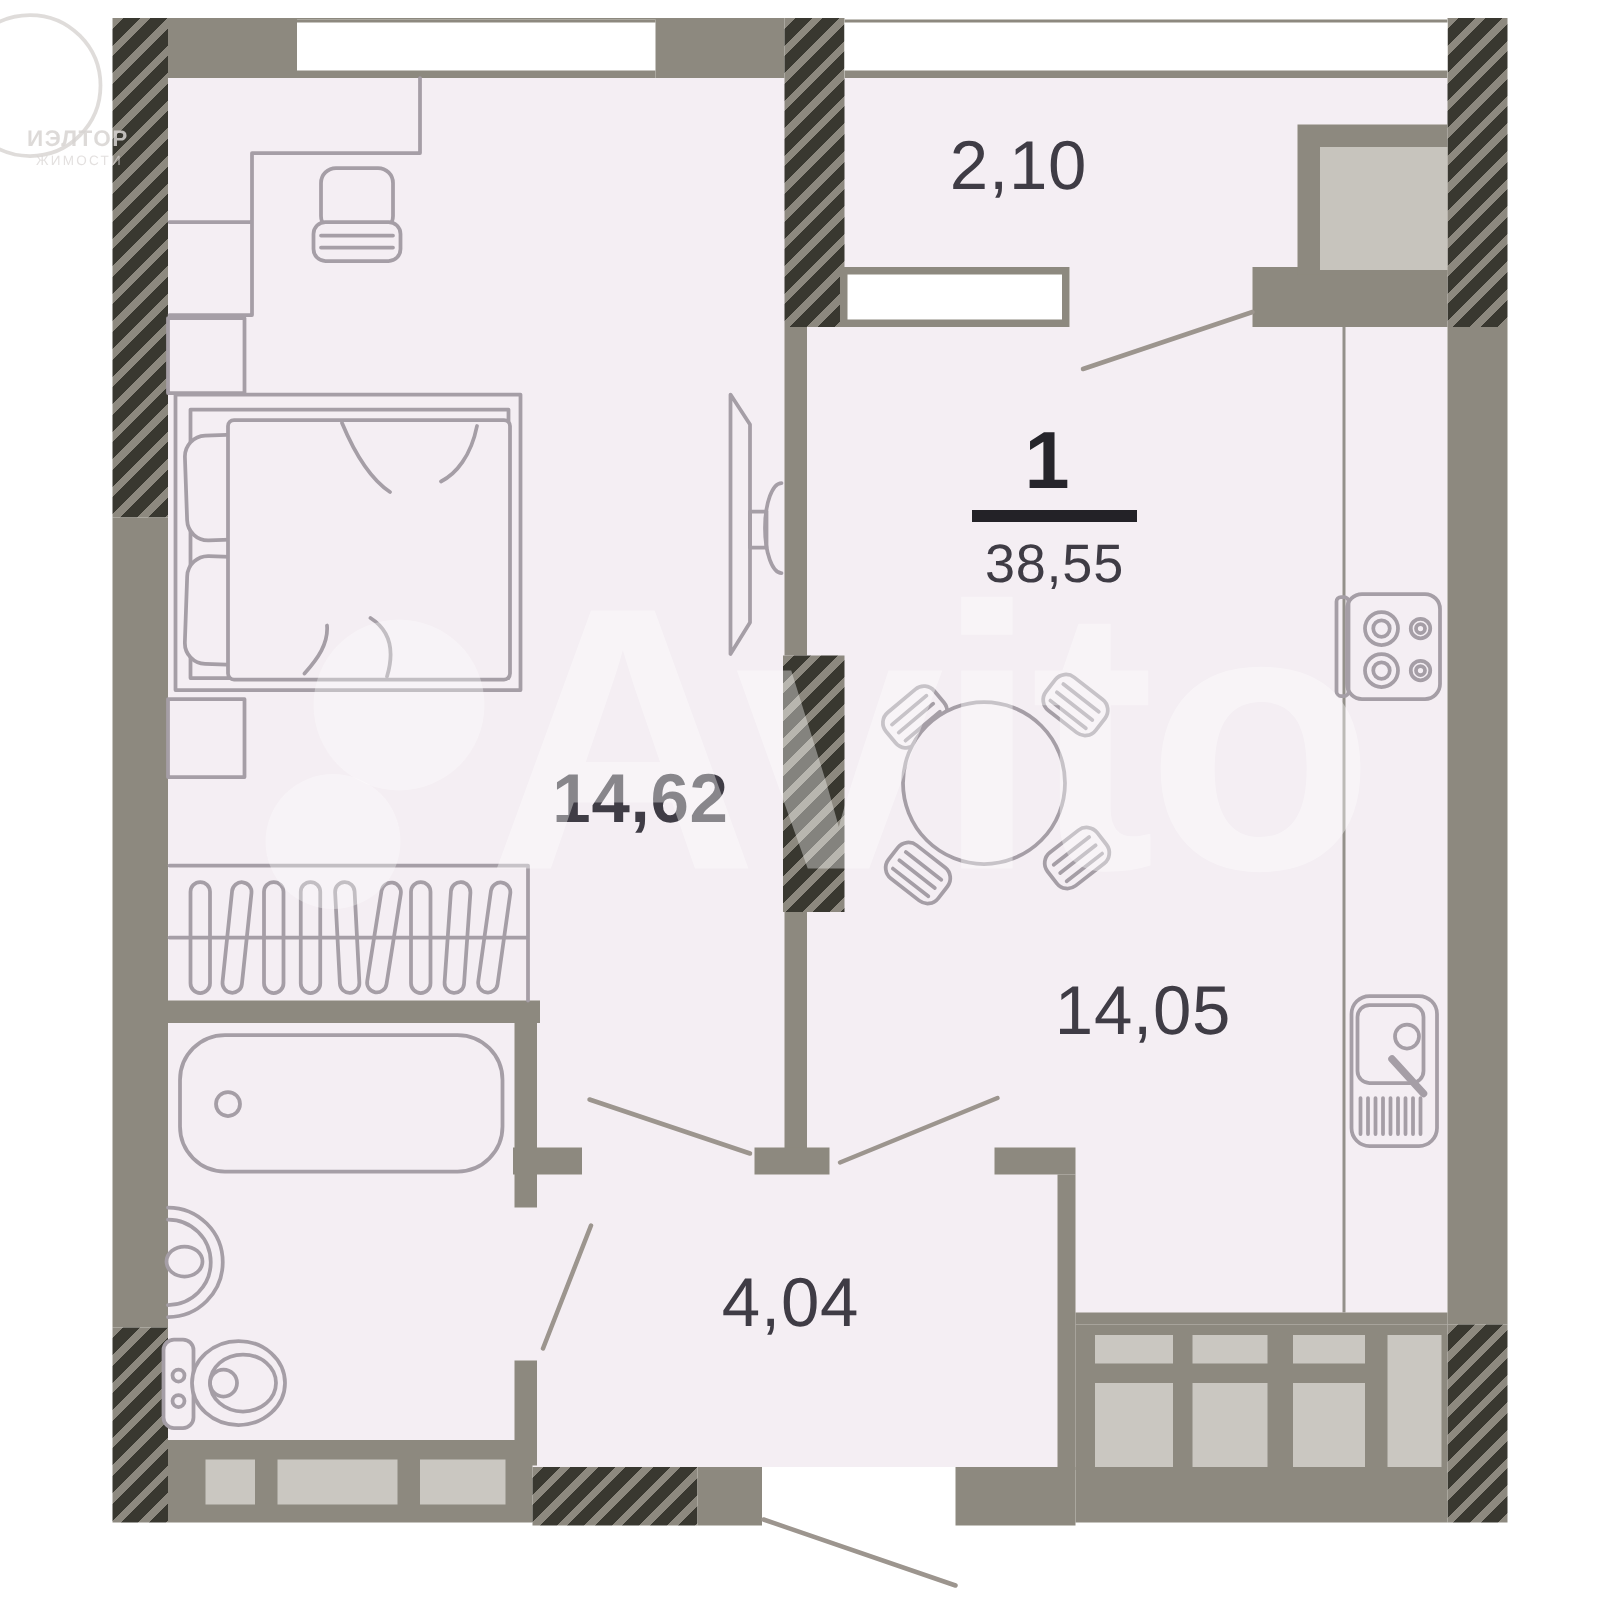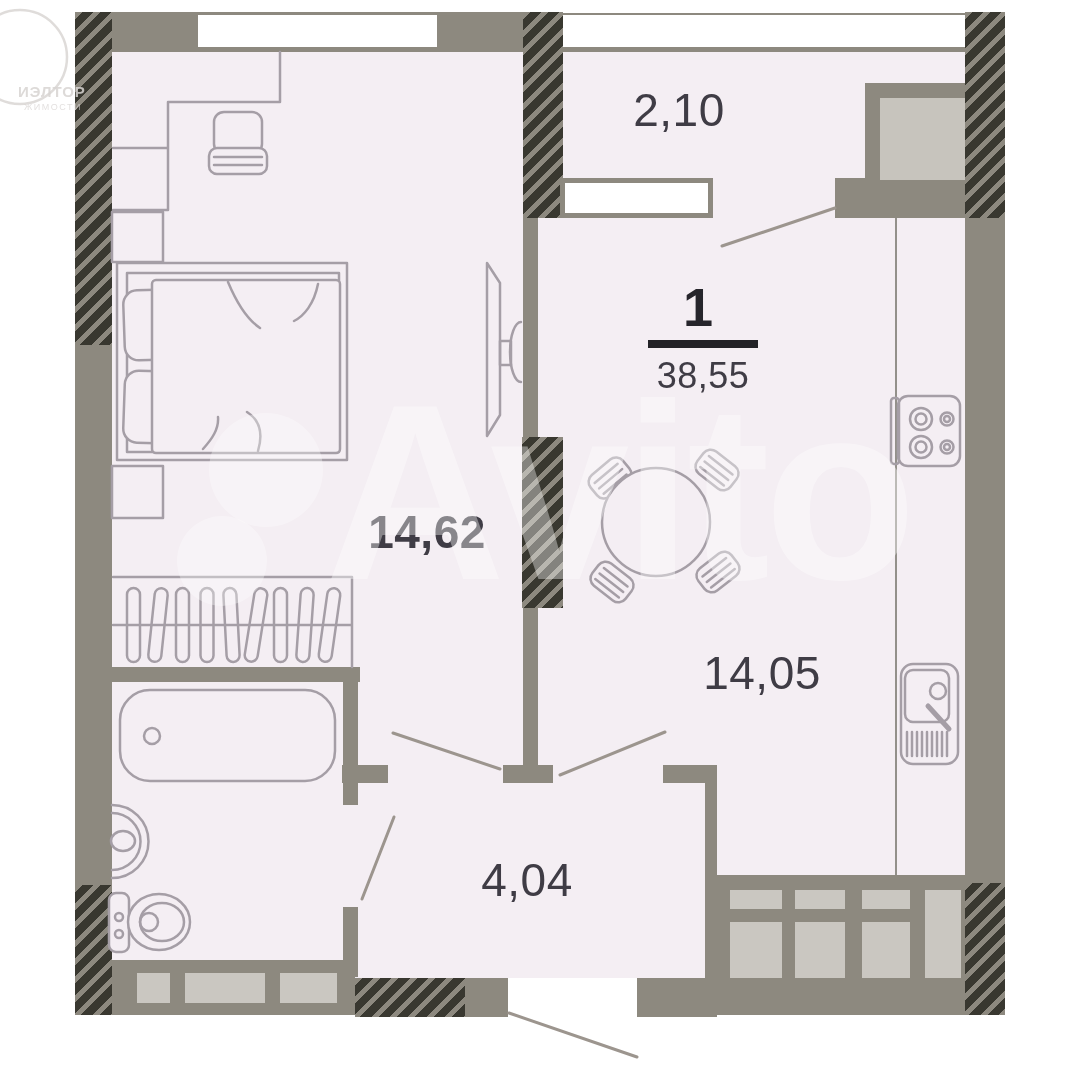--- a/index.html
+++ b/index.html
@@ -215,21 +215,21 @@
         <path class="door-line" d="M362 899 L394 817"></path>
       </g>
     <g>
         <path class="door-line" d="M509 1013 L637 1057"></path>
       </g>
   </svg>
 
   <div class="label" style="left:679px;top:110px;">2,10</div>
   <div class="label" style="left:427px;top:532px;font-weight:bold;">14,62</div>
   <div class="label" style="left:762px;top:673px;">14,05</div>
-  <div class="label" style="left:527px;top:868px;margin-top:12px;">4,04</div>
+  <div class="label" style="left:527px;top:868px;">4,04</div>
 
   <div class="rooms-count" style="left:698px;top:307px;">1</div>
   <div class="total-divider" style="left:703px;top:344px;"></div>
   <div class="total-area" style="left:703px;top:376px;">38,55</div>
 
   <svg id="wm-logo" width="1080" height="1074" viewBox="0 0 1080 1074">
     <circle class="avito-dot" cx="266" cy="470" r="57"></circle>
     <circle class="avito-dot" cx="222" cy="561" r="45"></circle>
   </svg>
   <div id="wm-avito">Avito</div>

